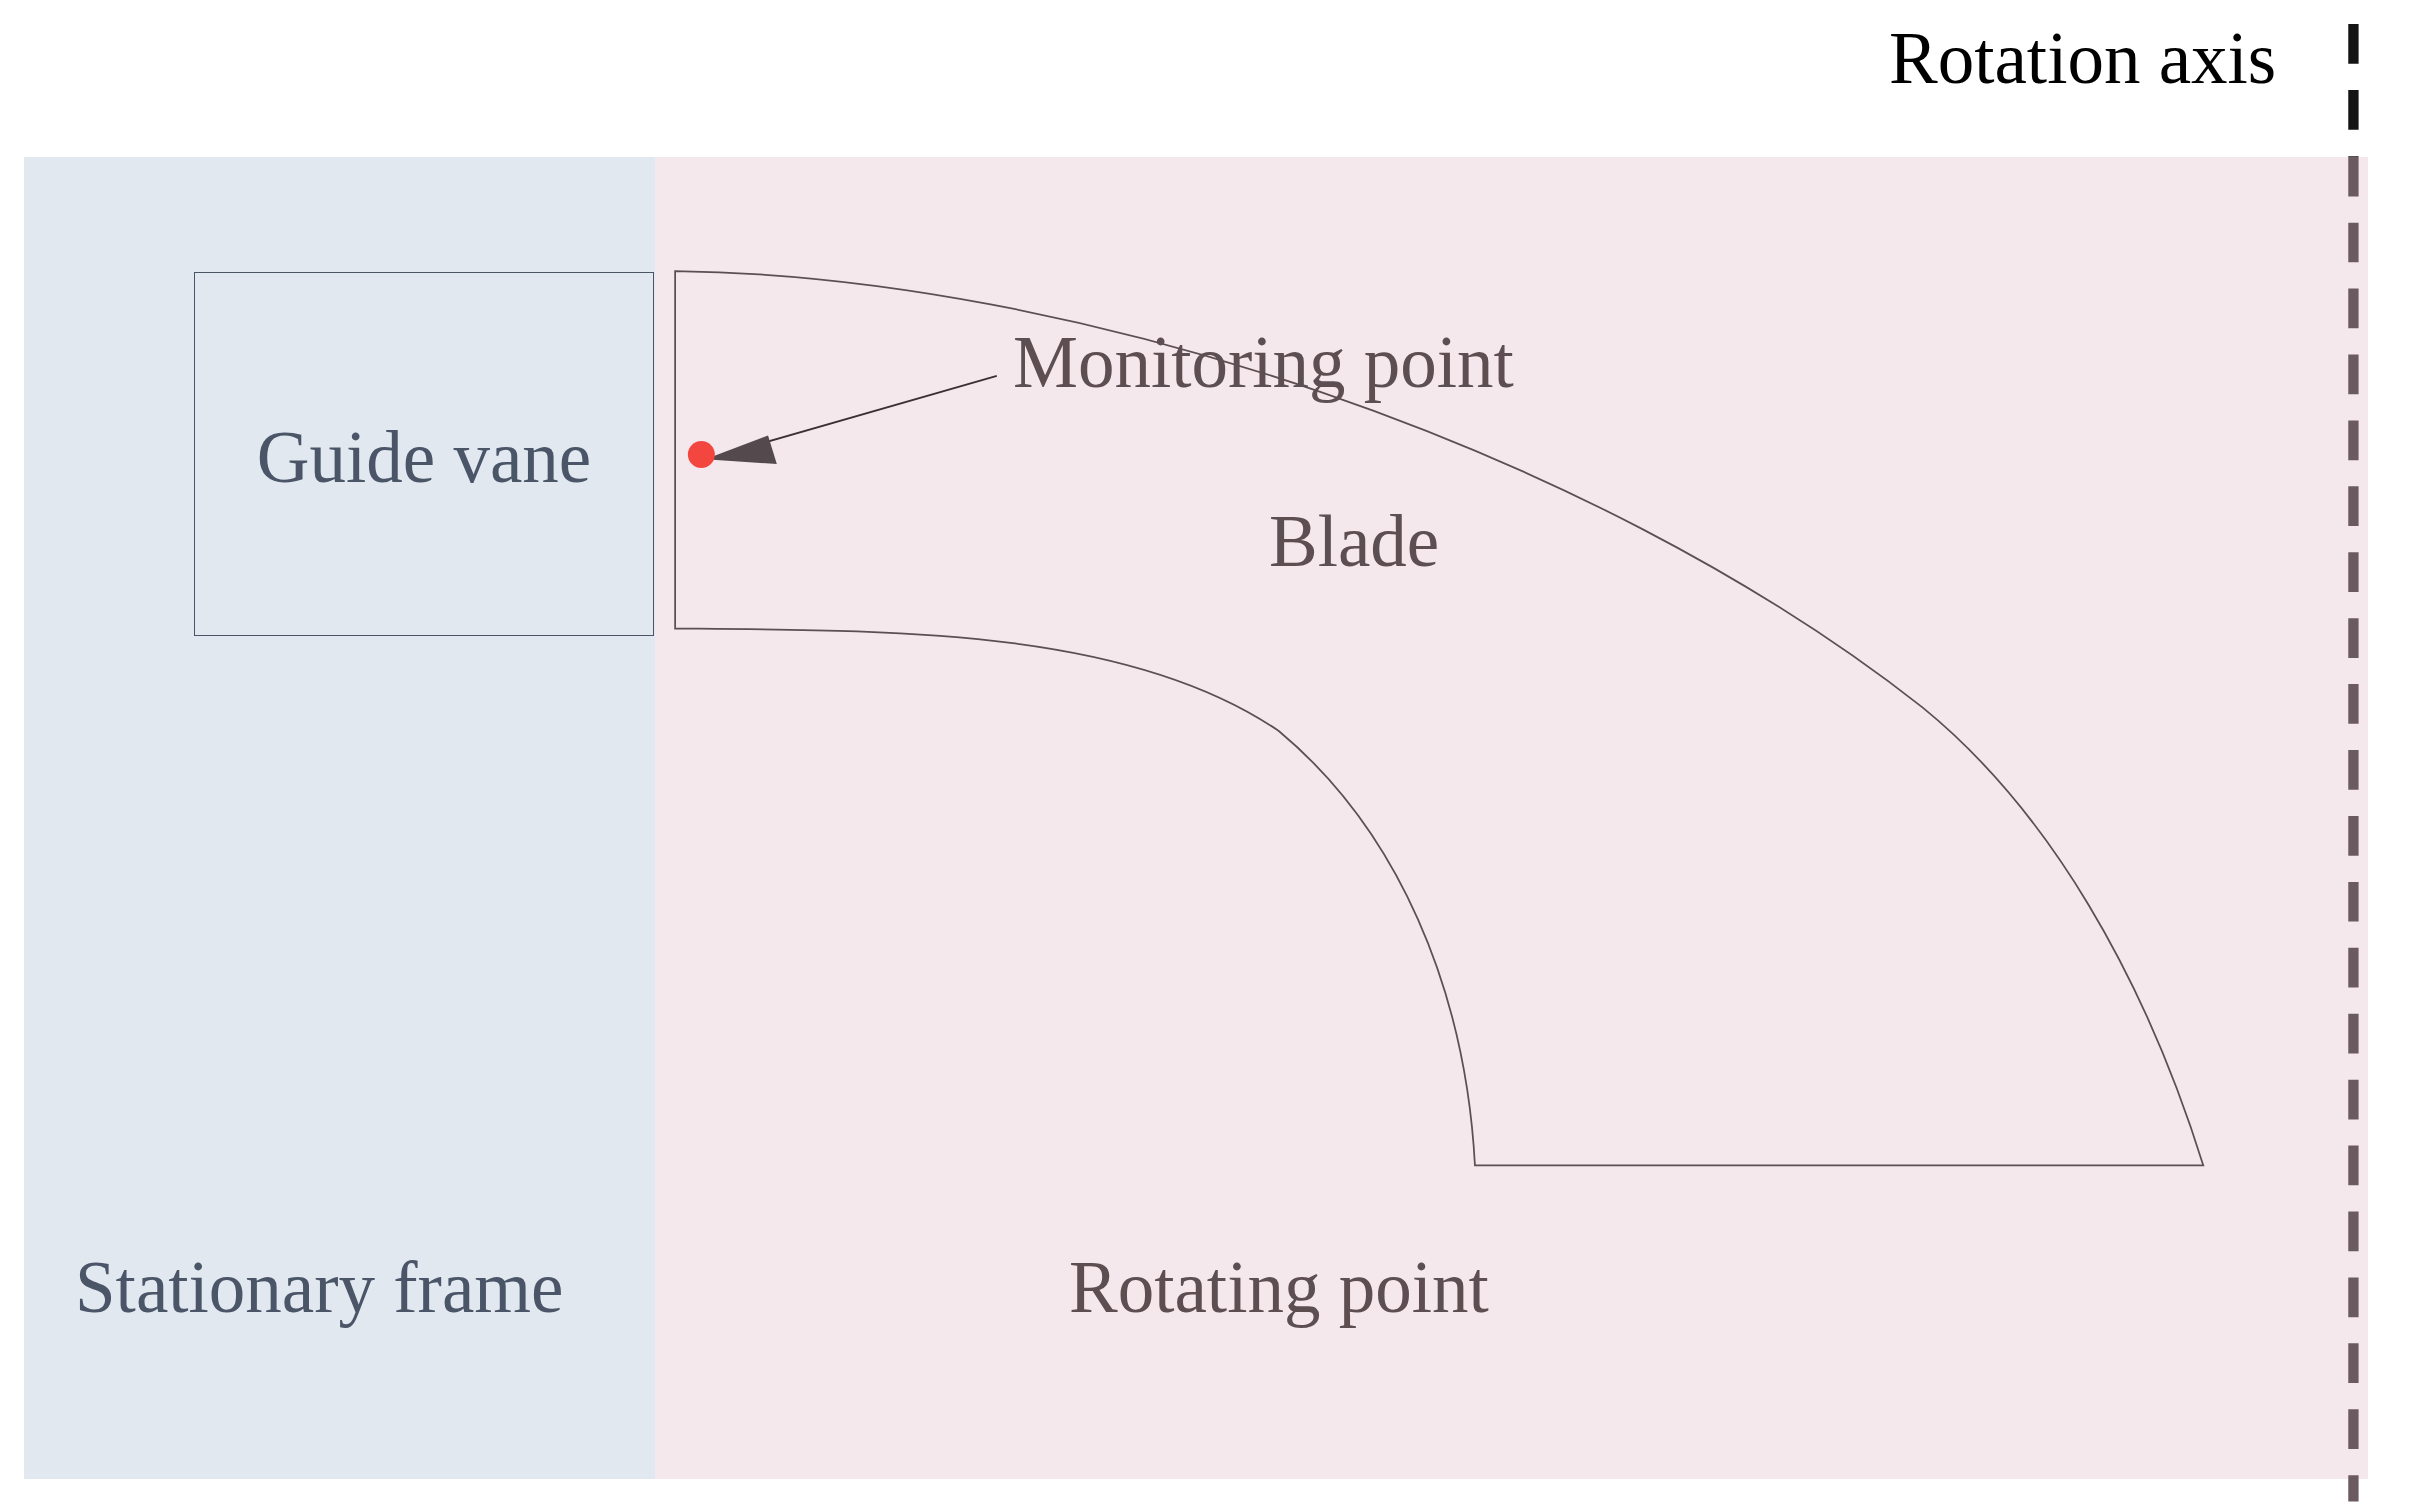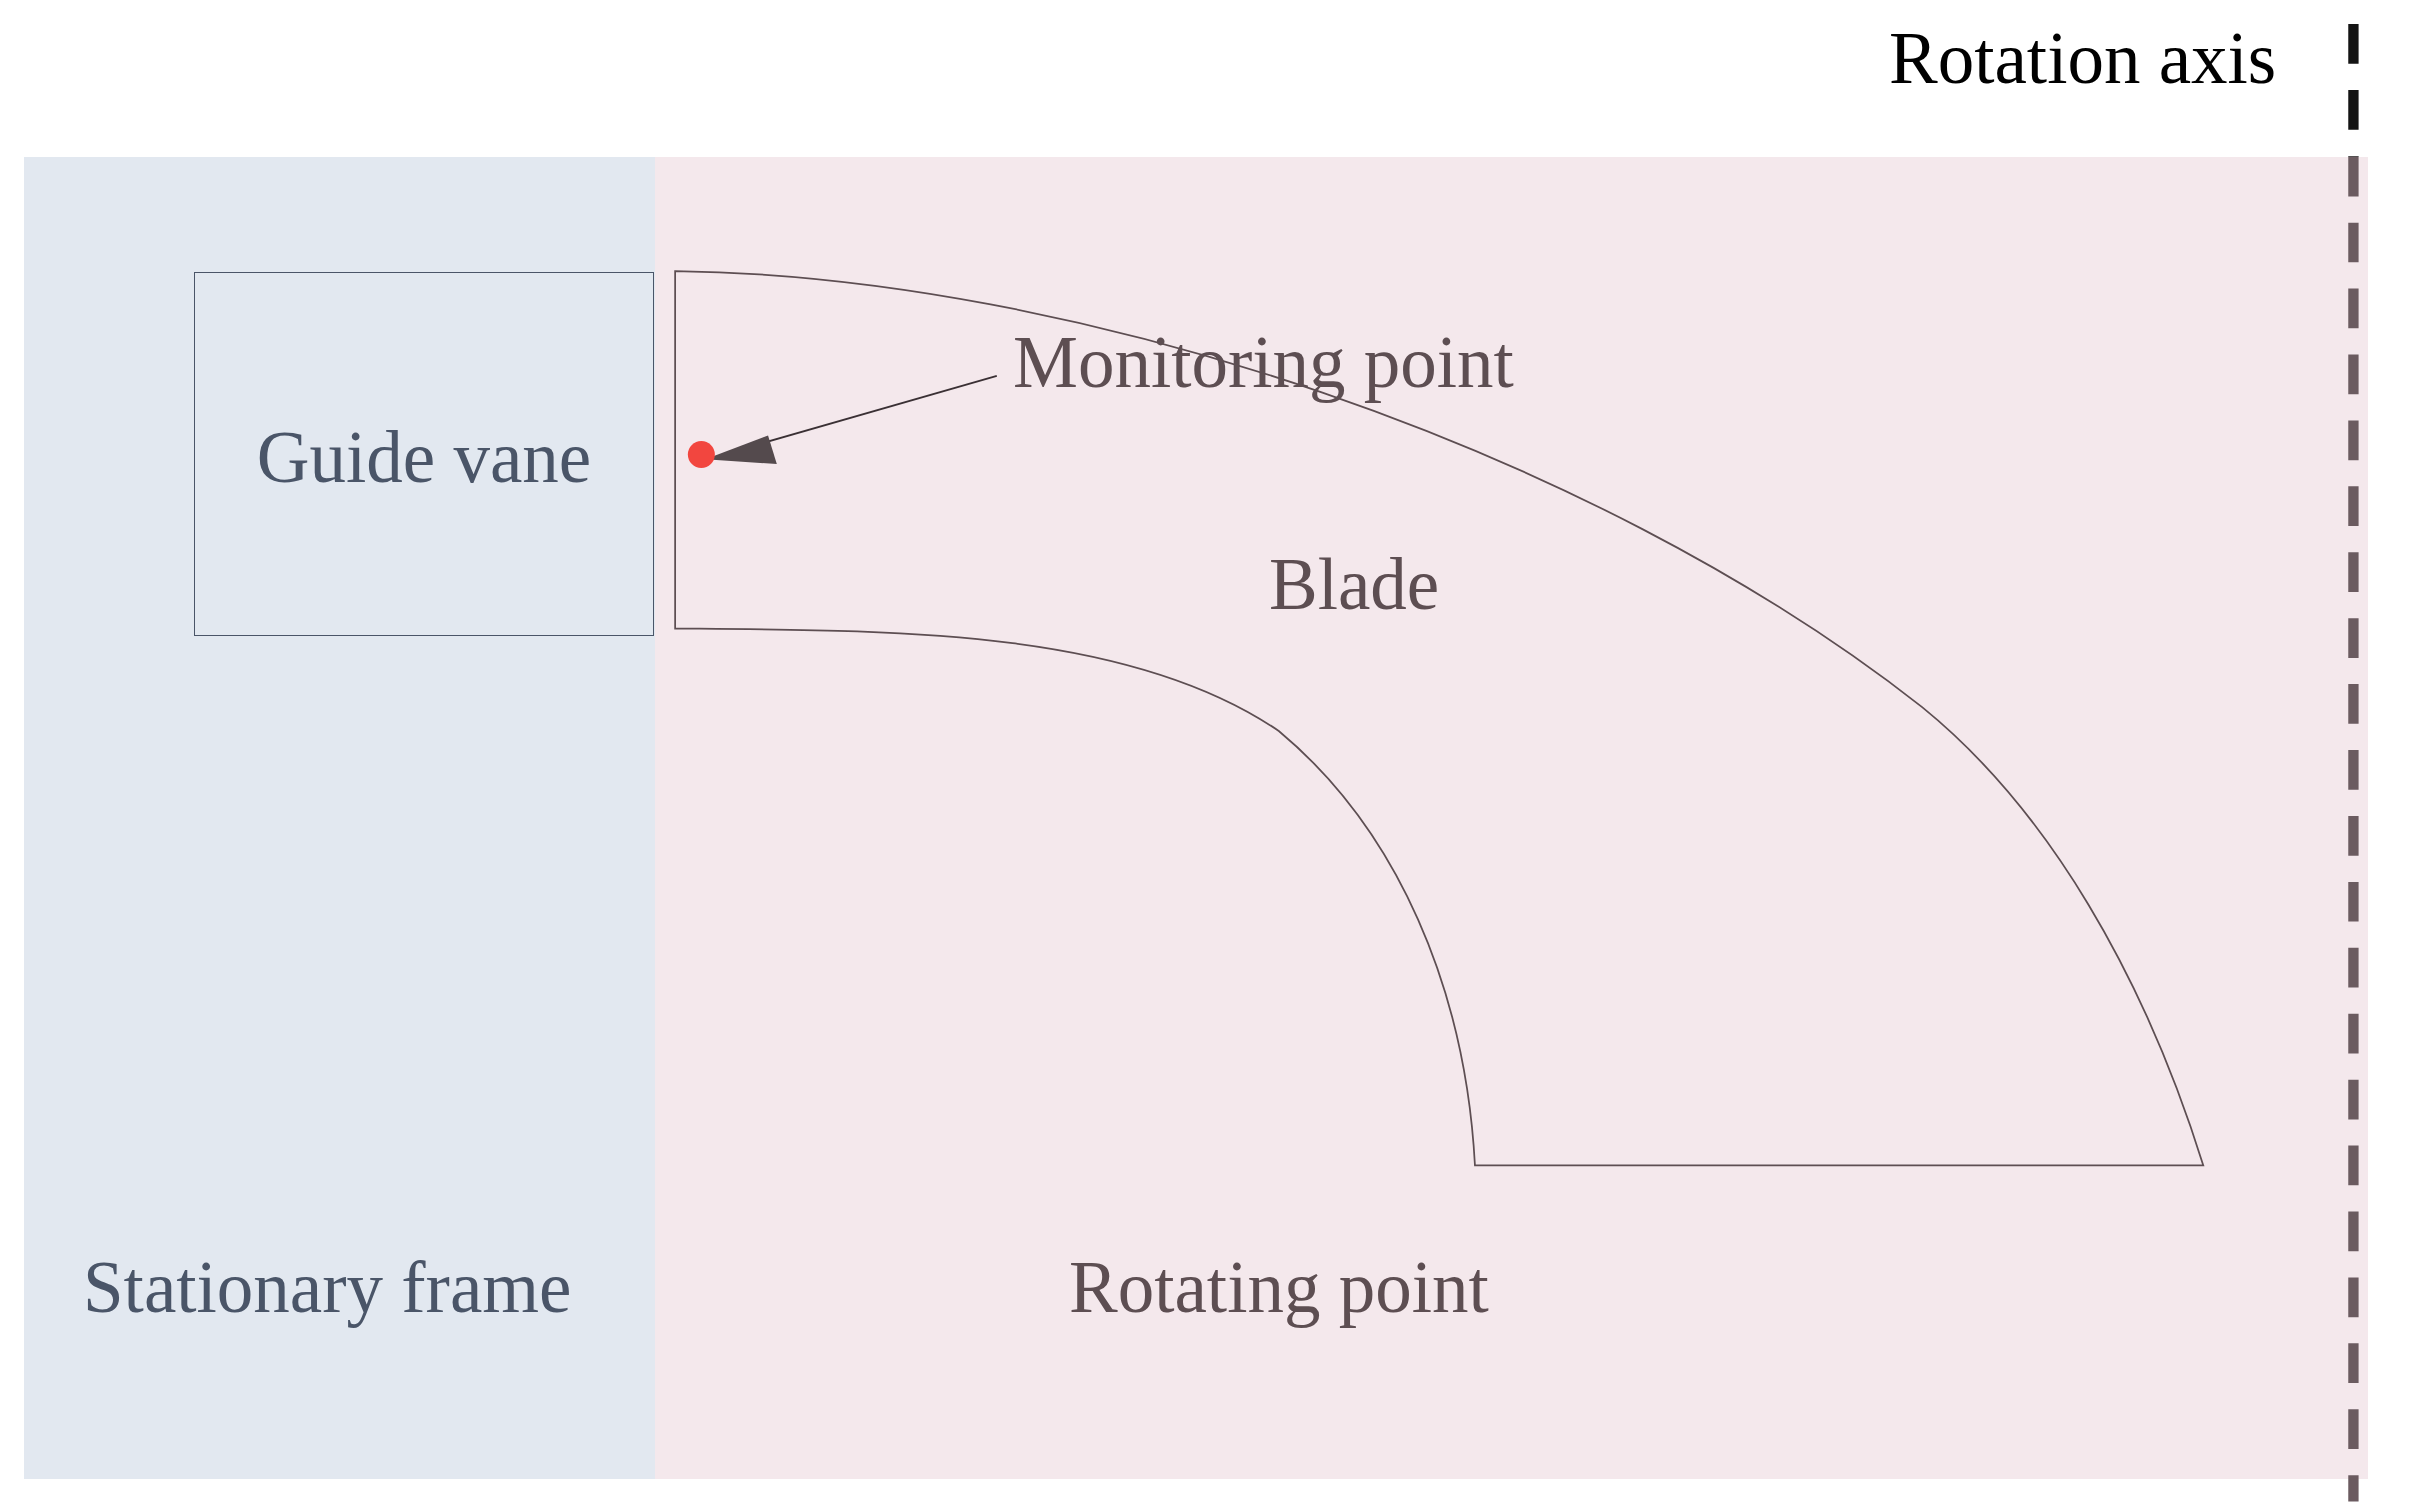--- a/index.html
+++ b/index.html
@@ -63,36 +63,36 @@
   #label-guide-vane {
     left: 194px;
     top: 421px;
     width: 460px;
     text-align: center;
     font-size: 73px;
     color: #4a5568;
   }
 
   #label-stationary-frame {
-    left: 83px;
+    left: 75px;
     top: 1251px;
     font-size: 73px;
     color: #4a5568;
   }
 
   #label-rotating-frame {
     left: 1069px;
     top: 1251px;
     font-size: 73px;
     color: #5d4e52;
   }
 
   #label-blade {
     left: 1269px;
-    top: 548px;
+    top: 505px;
     font-size: 73px;
     color: #5d4e52;
   }
 
   #label-monitoring-point {
     left: 1013px;
     top: 326px;
     font-size: 73px;
     color: #5d4e52;
   }

